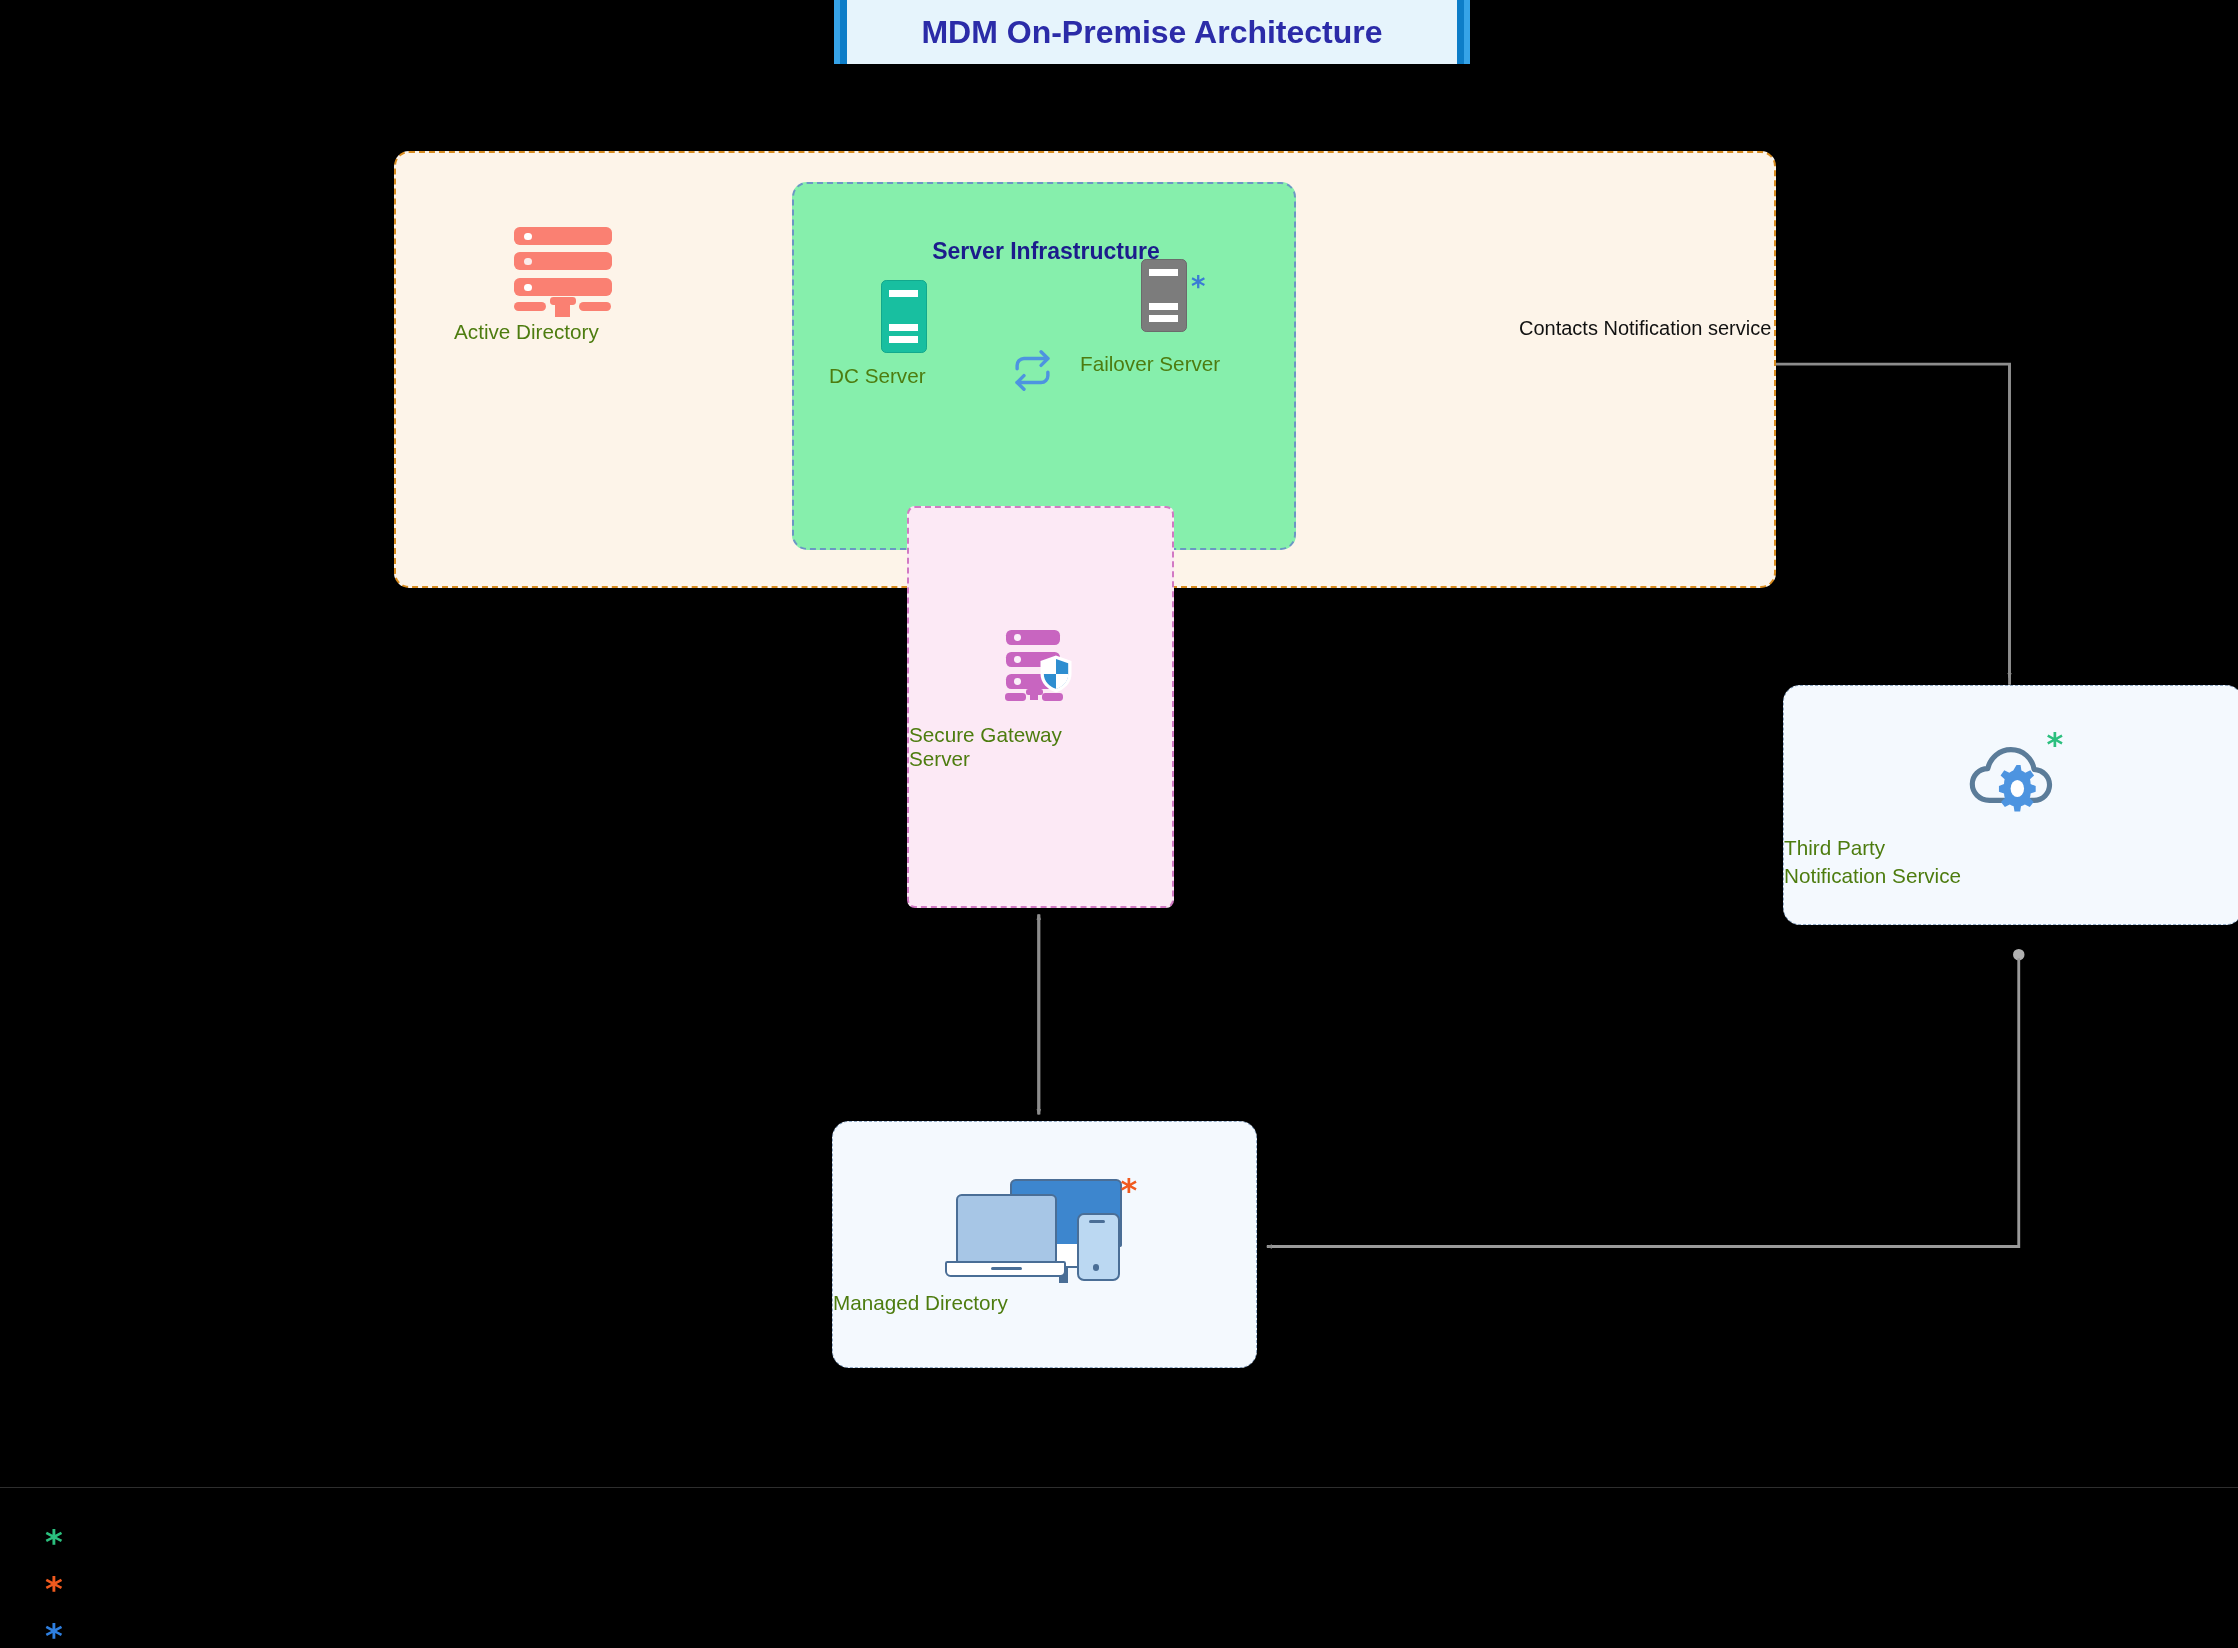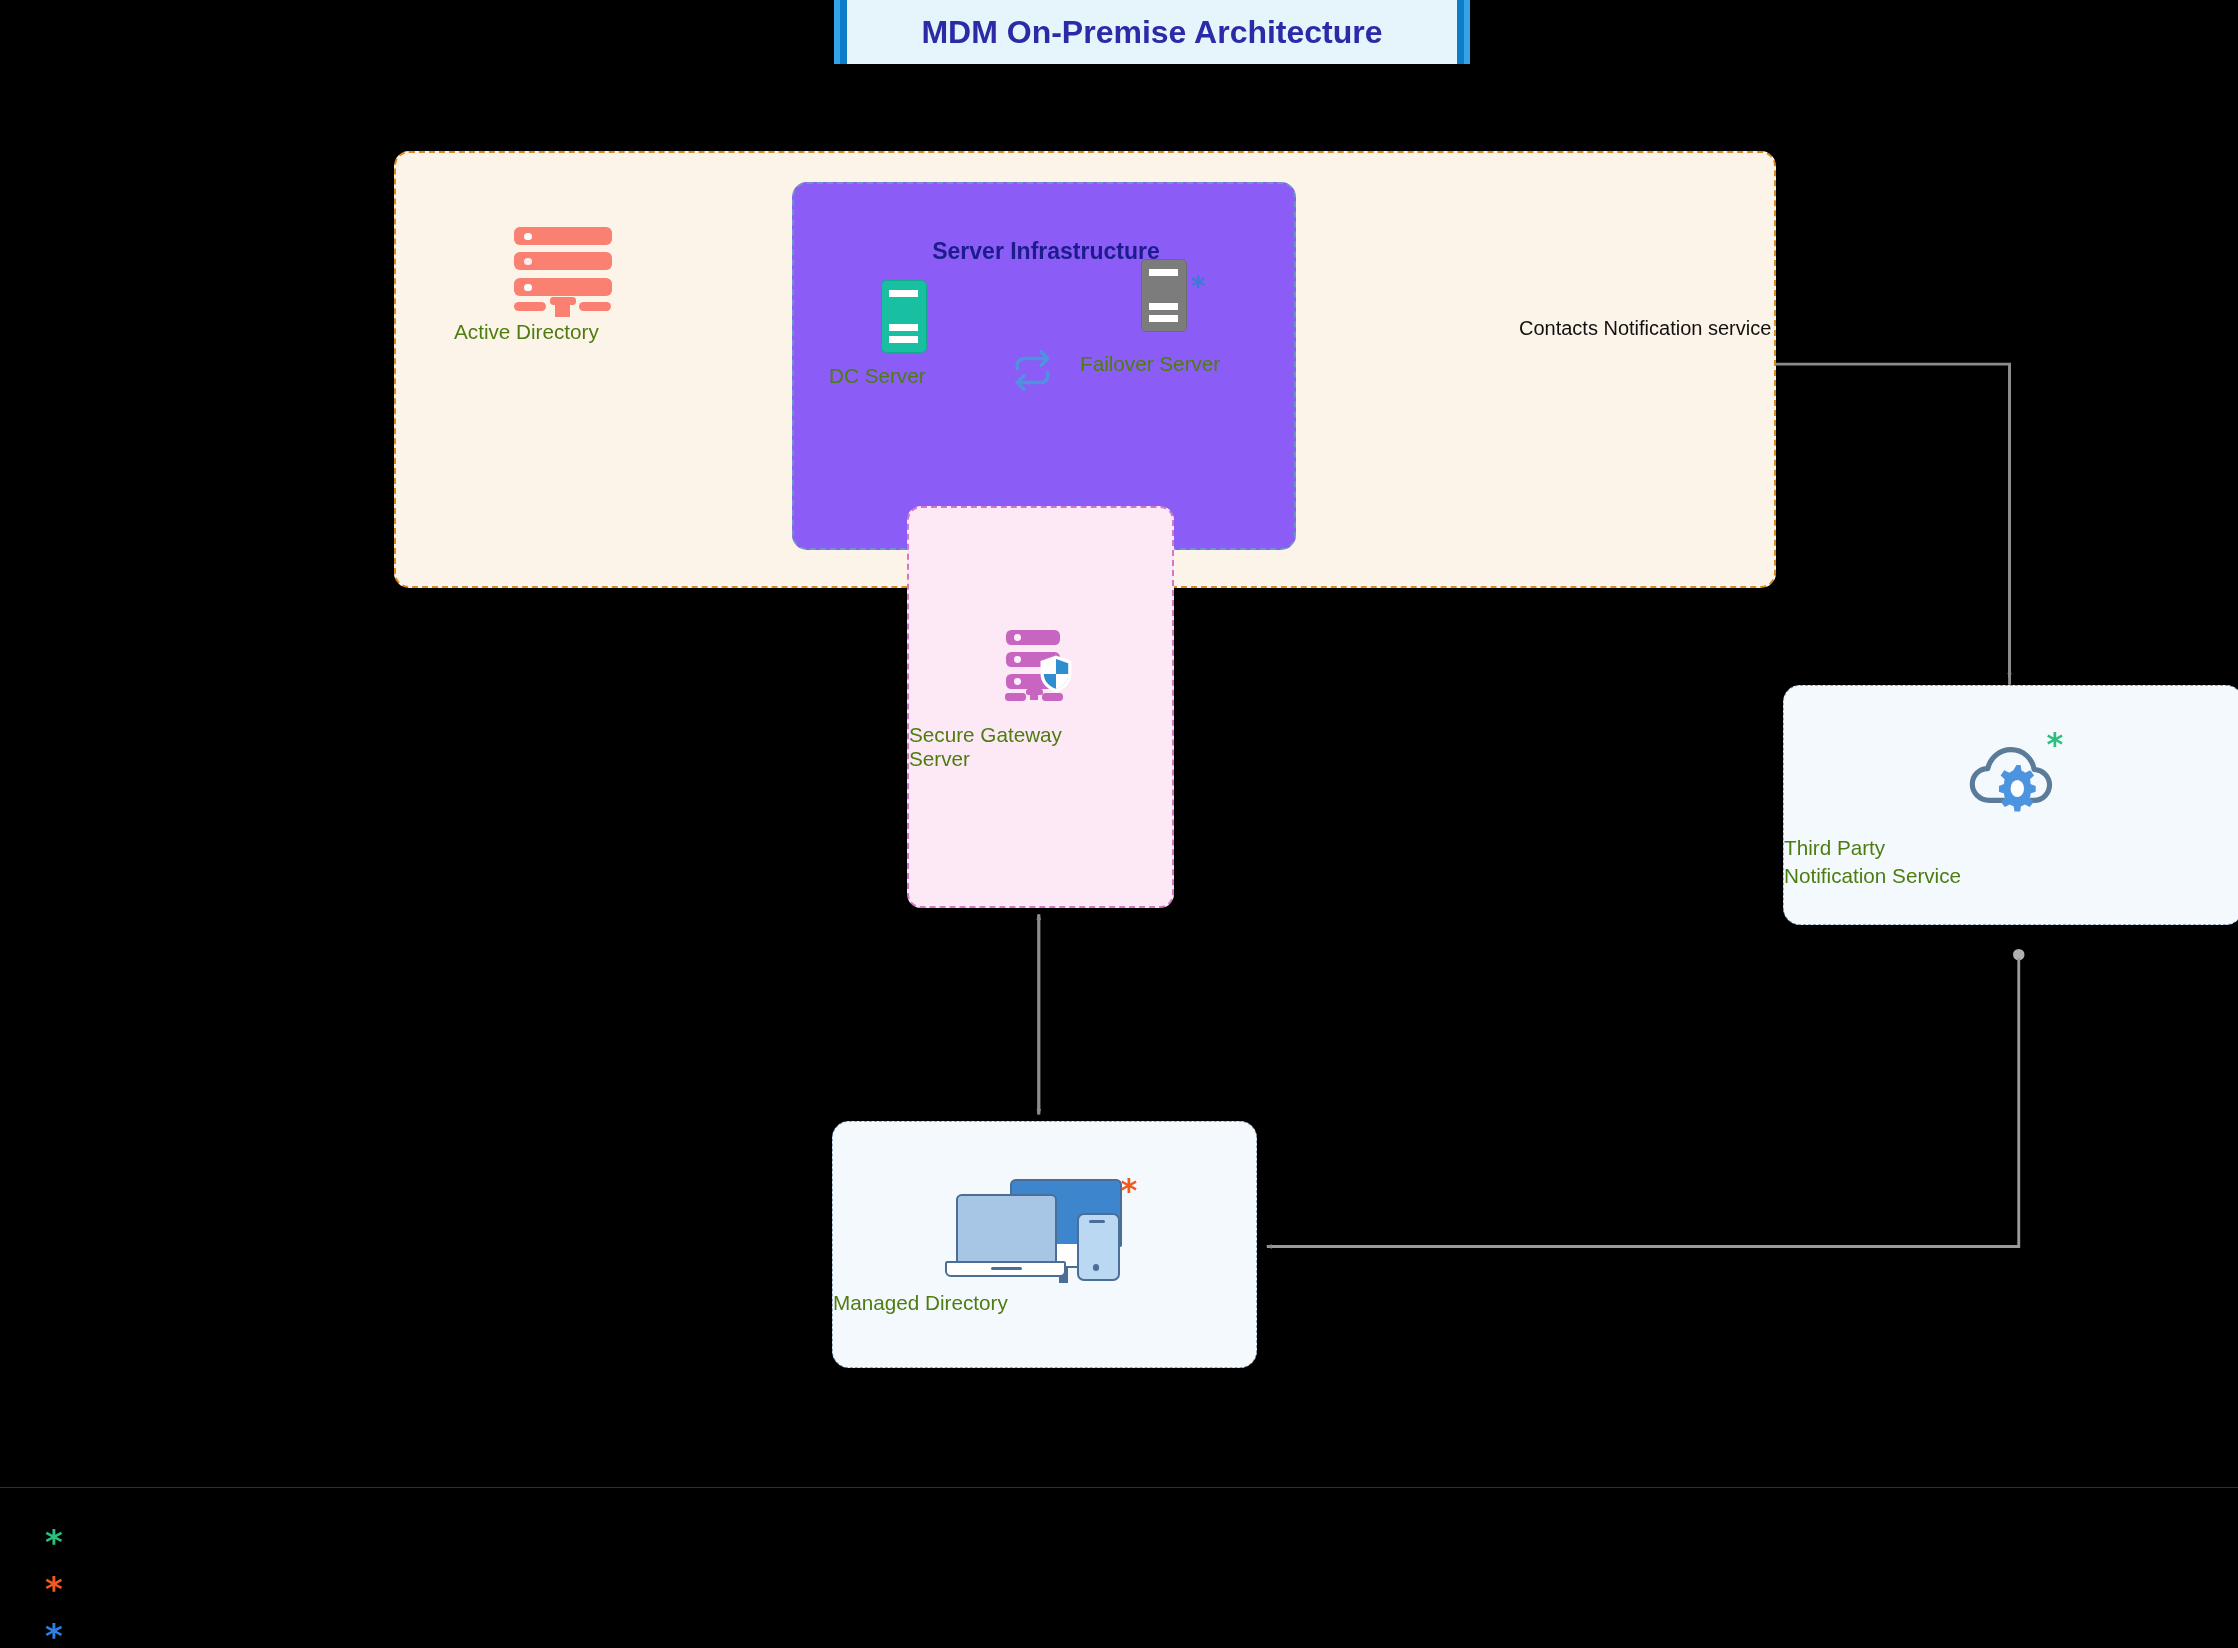--- a/index.html
+++ b/index.html
@@ -57,21 +57,21 @@
     background: #FDF4E9;
     border: 2.3px dashed #D98C1F;
     border-radius: 15px;
     box-sizing: border-box;
   }
 
   
   #server-infra-box {
     left: 792px; top: 182px;
     width: 504px; height: 368px;
-    background: #8b5cf6;
+    background: #86efac;
     border: 2.3px dashed #6B97C4;
     border-radius: 15px;
     box-sizing: border-box;
   }
   #server-infra-title {
     position: absolute;
     left: 0; top: 54px;
     width: 504px;
     text-align: center;
     font-size: 23px;
@@ -128,21 +128,21 @@
     font-weight: bold;
     font-family: "DejaVu Sans", sans-serif;
   }
 
   
   #gateway-box {
     left: 907px; top: 506px;
     width: 267px; height: 402px;
     background: #FCE9F5;
     border: 2.3px dashed #D279C4;
-    border-radius: 14px;
+    border-radius: 8px;
     box-sizing: border-box;
   }
   #gateway-icon { position: relative; width: 69px; height: 70px; margin: 0 auto; }
 
   
   .card {
     background: #F4F9FE;
     border: 1.7px dashed #8FA9C6;
     border-radius: 17px;
     box-sizing: border-box;

